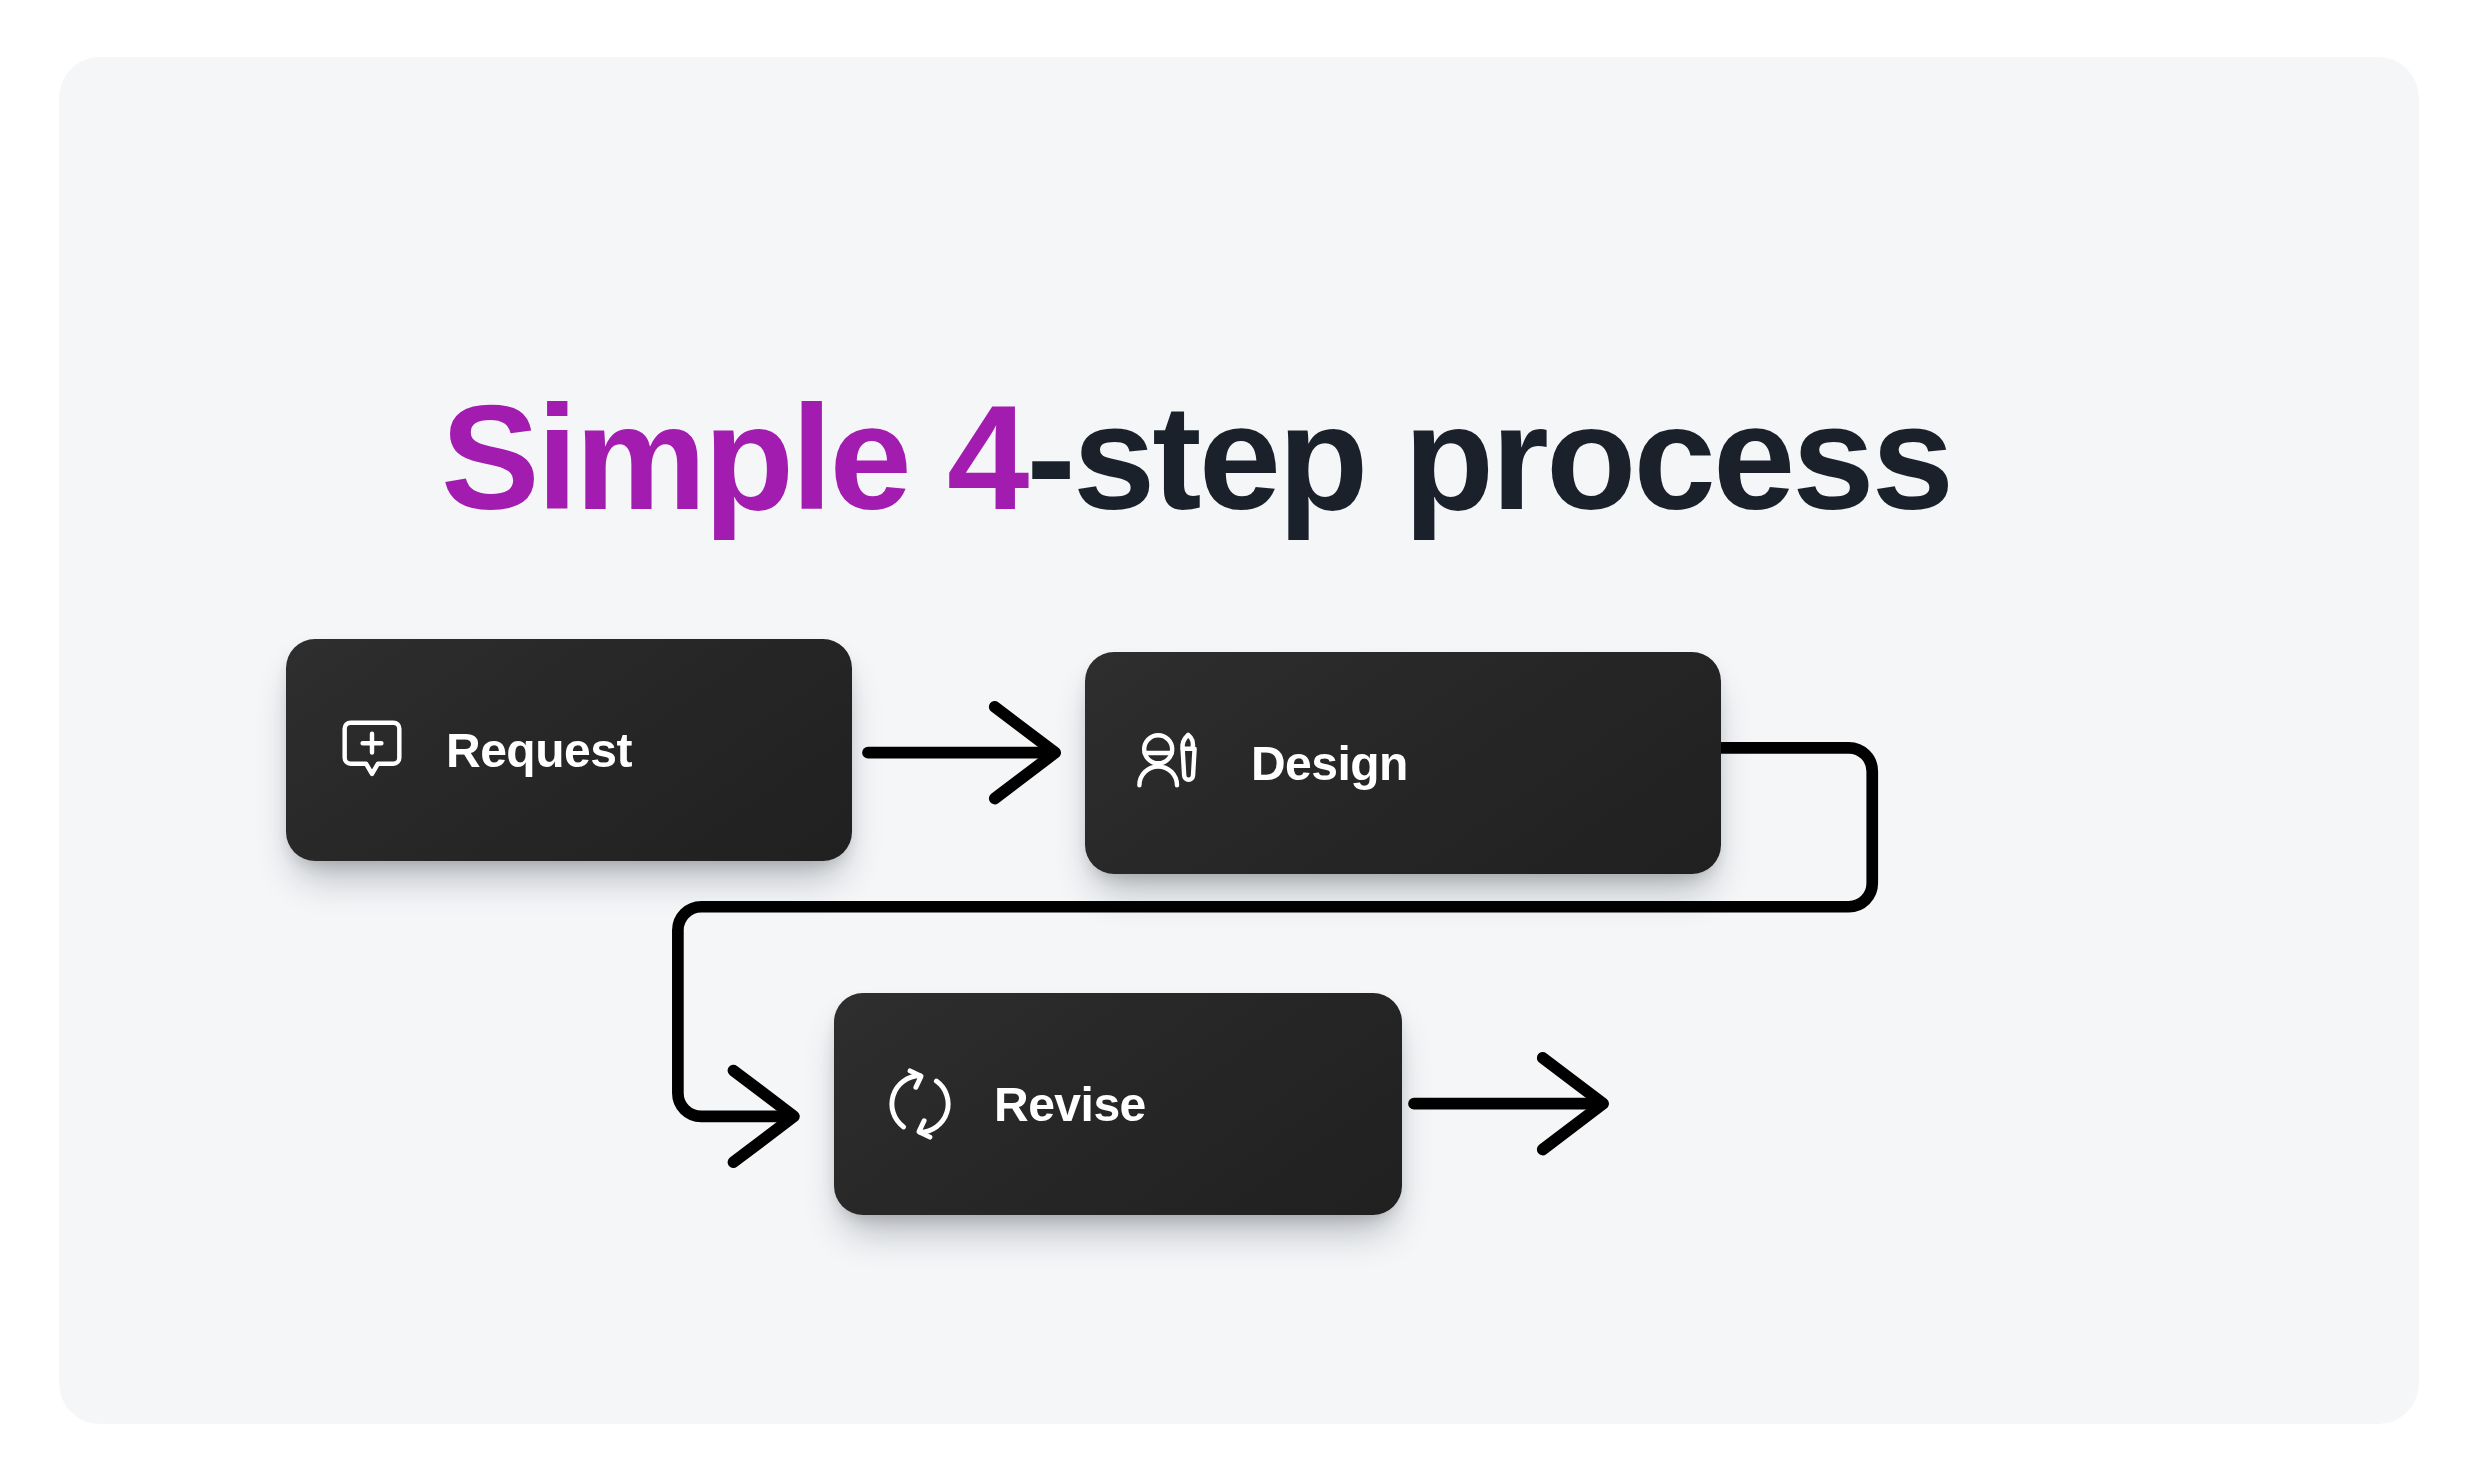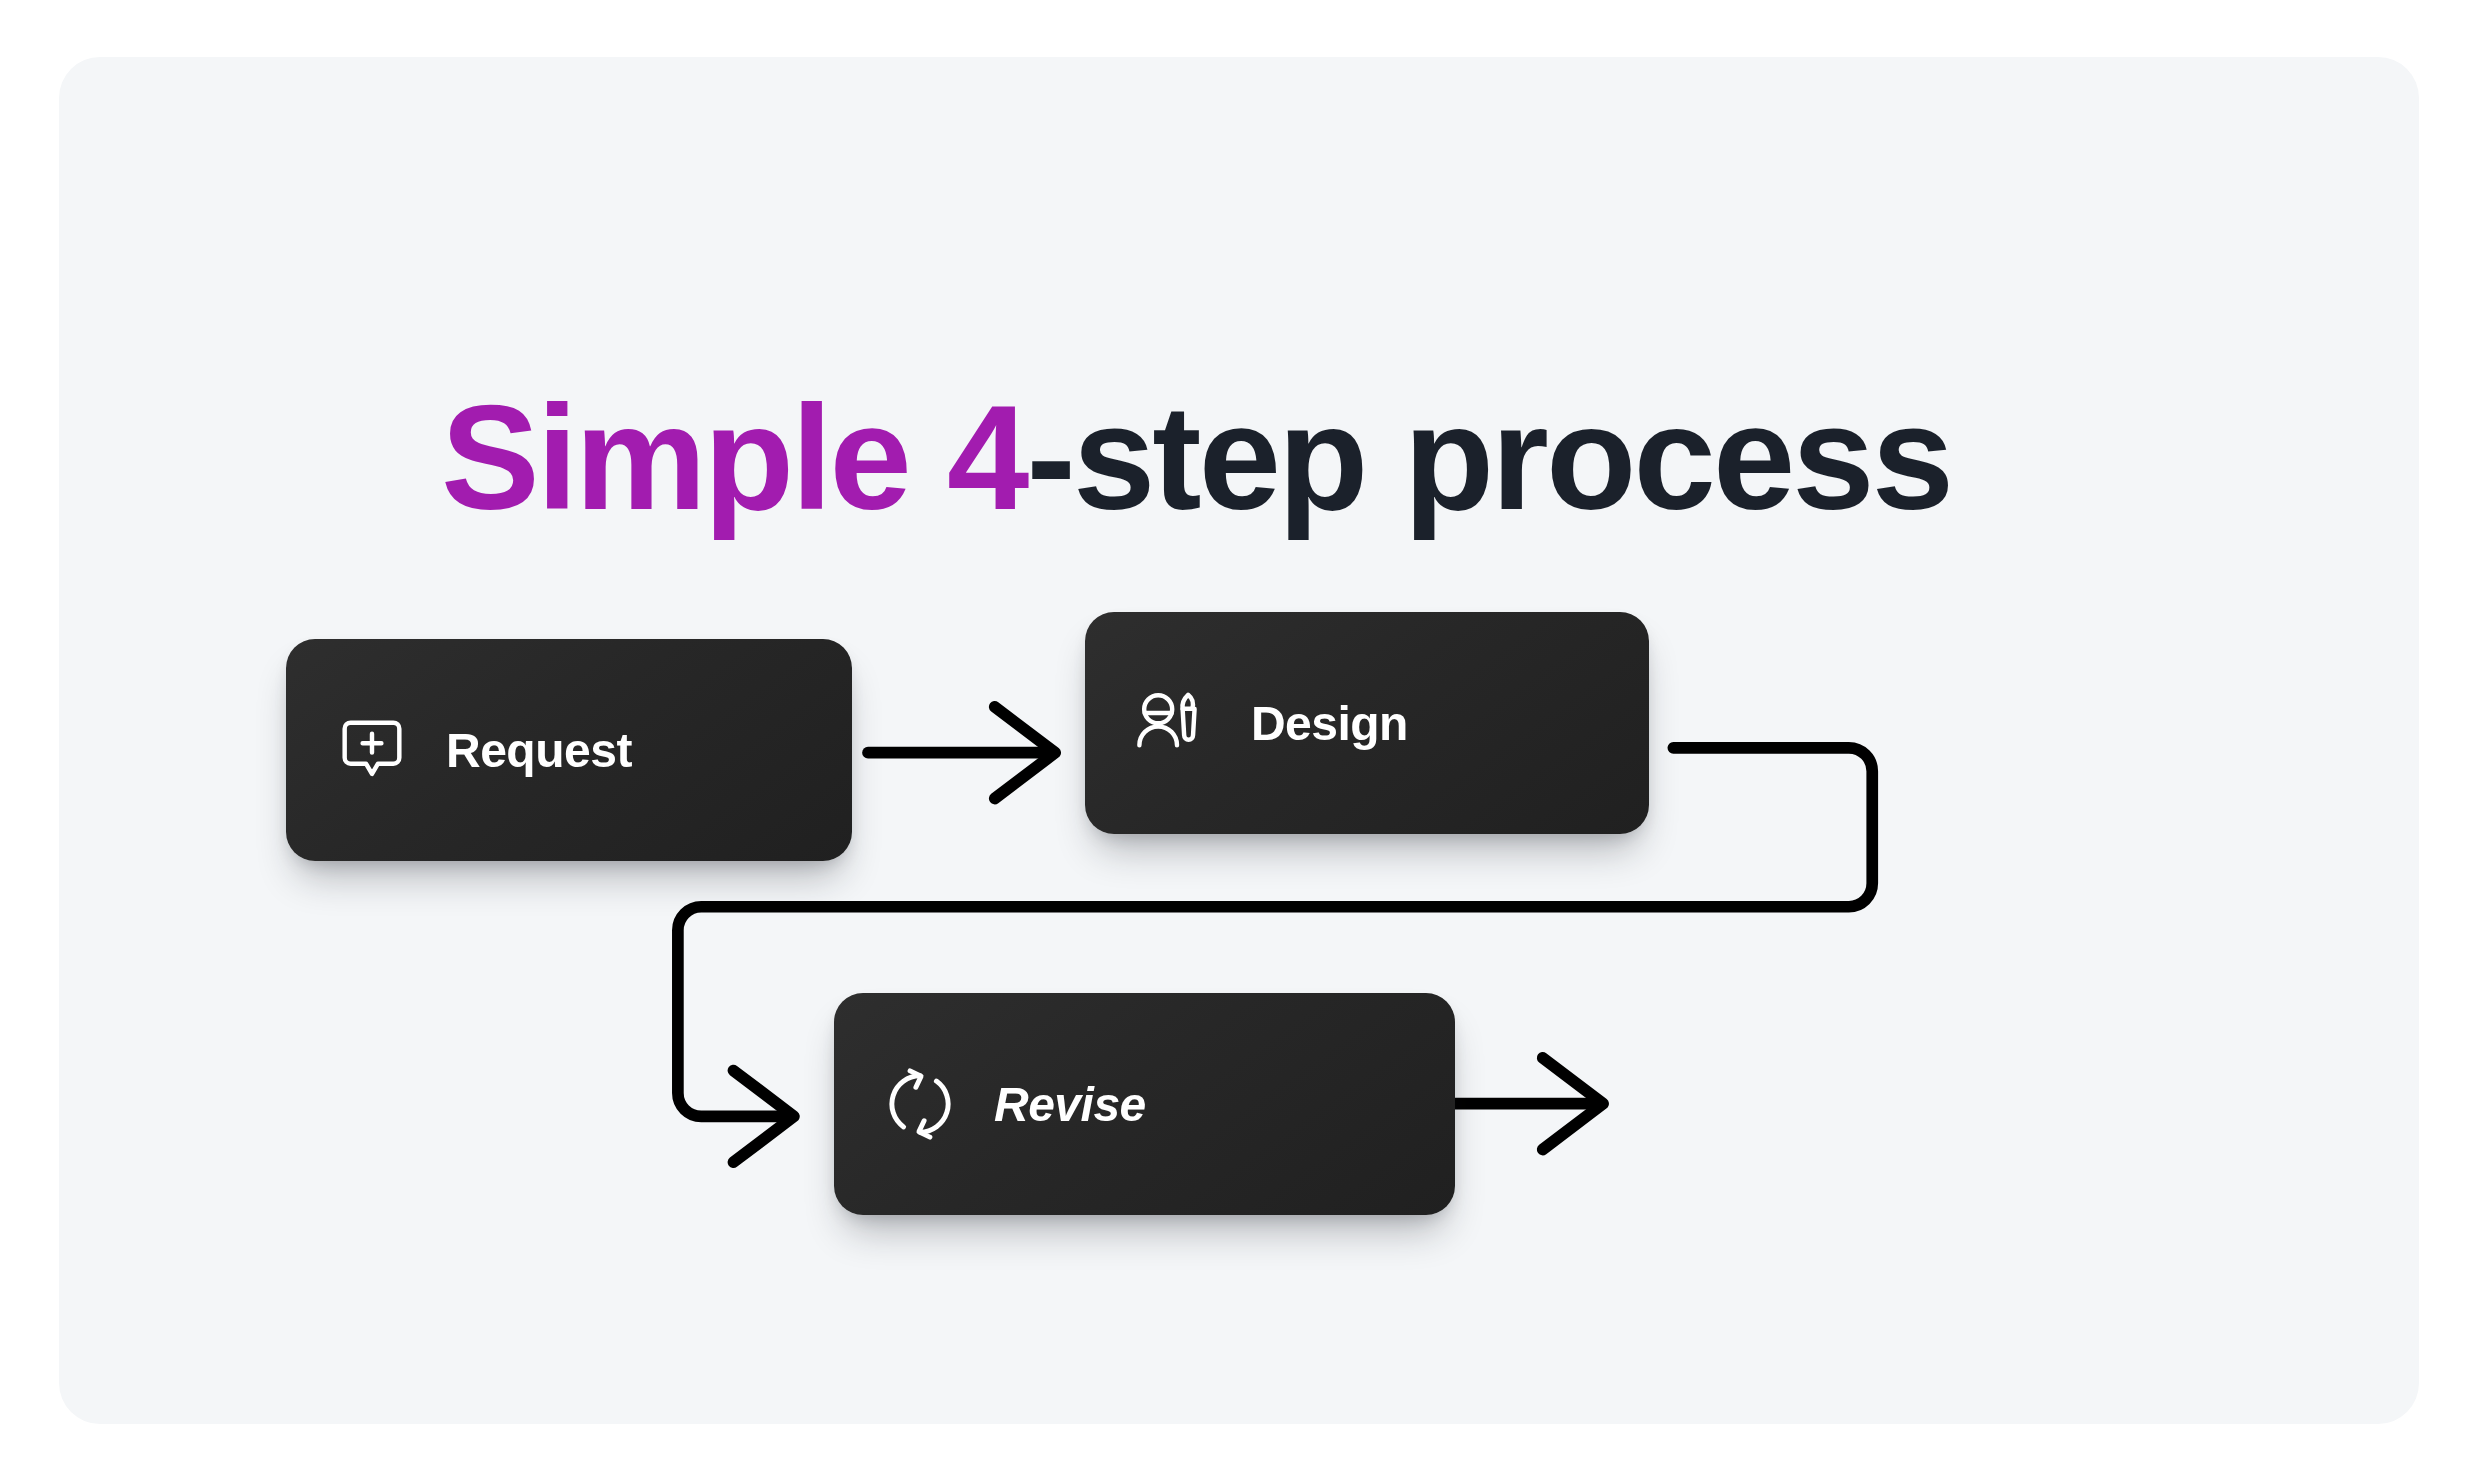--- a/index.html
+++ b/index.html
@@ -78,22 +78,22 @@
   }
   .card-icon {
     flex: 0 0 auto;
     width: 82px;
     height: 82px;
     display: block;
   }
   .card-icon svg { display: block; width: 100%; height: 100%; }
 
   #card-request { left: 286px; top: 639px;  width: 566px;  height: 222px; }
-  #card-design  { left: 1085px; top: 612px; width: 564px;  height: 222px; }
-  #card-revise  { left: 834px;  top: 993px; width: 621px; height: 222px; font-style: italic; }
+  #card-design  { left: 1085px; top: 652px; width: 636px;  height: 222px; }
+  #card-revise  { left: 834px;  top: 993px; width: 568px; height: 222px; }
   #card-deliver { left: 1629px; top: 993px; width: 562px; height: 222px; }
 
   #card-design .card-label { margin-left: 5.9px; }
 </style>
 </head>
 <body>
 
 <div id="stage">
 
   <div id="panel"></div>

